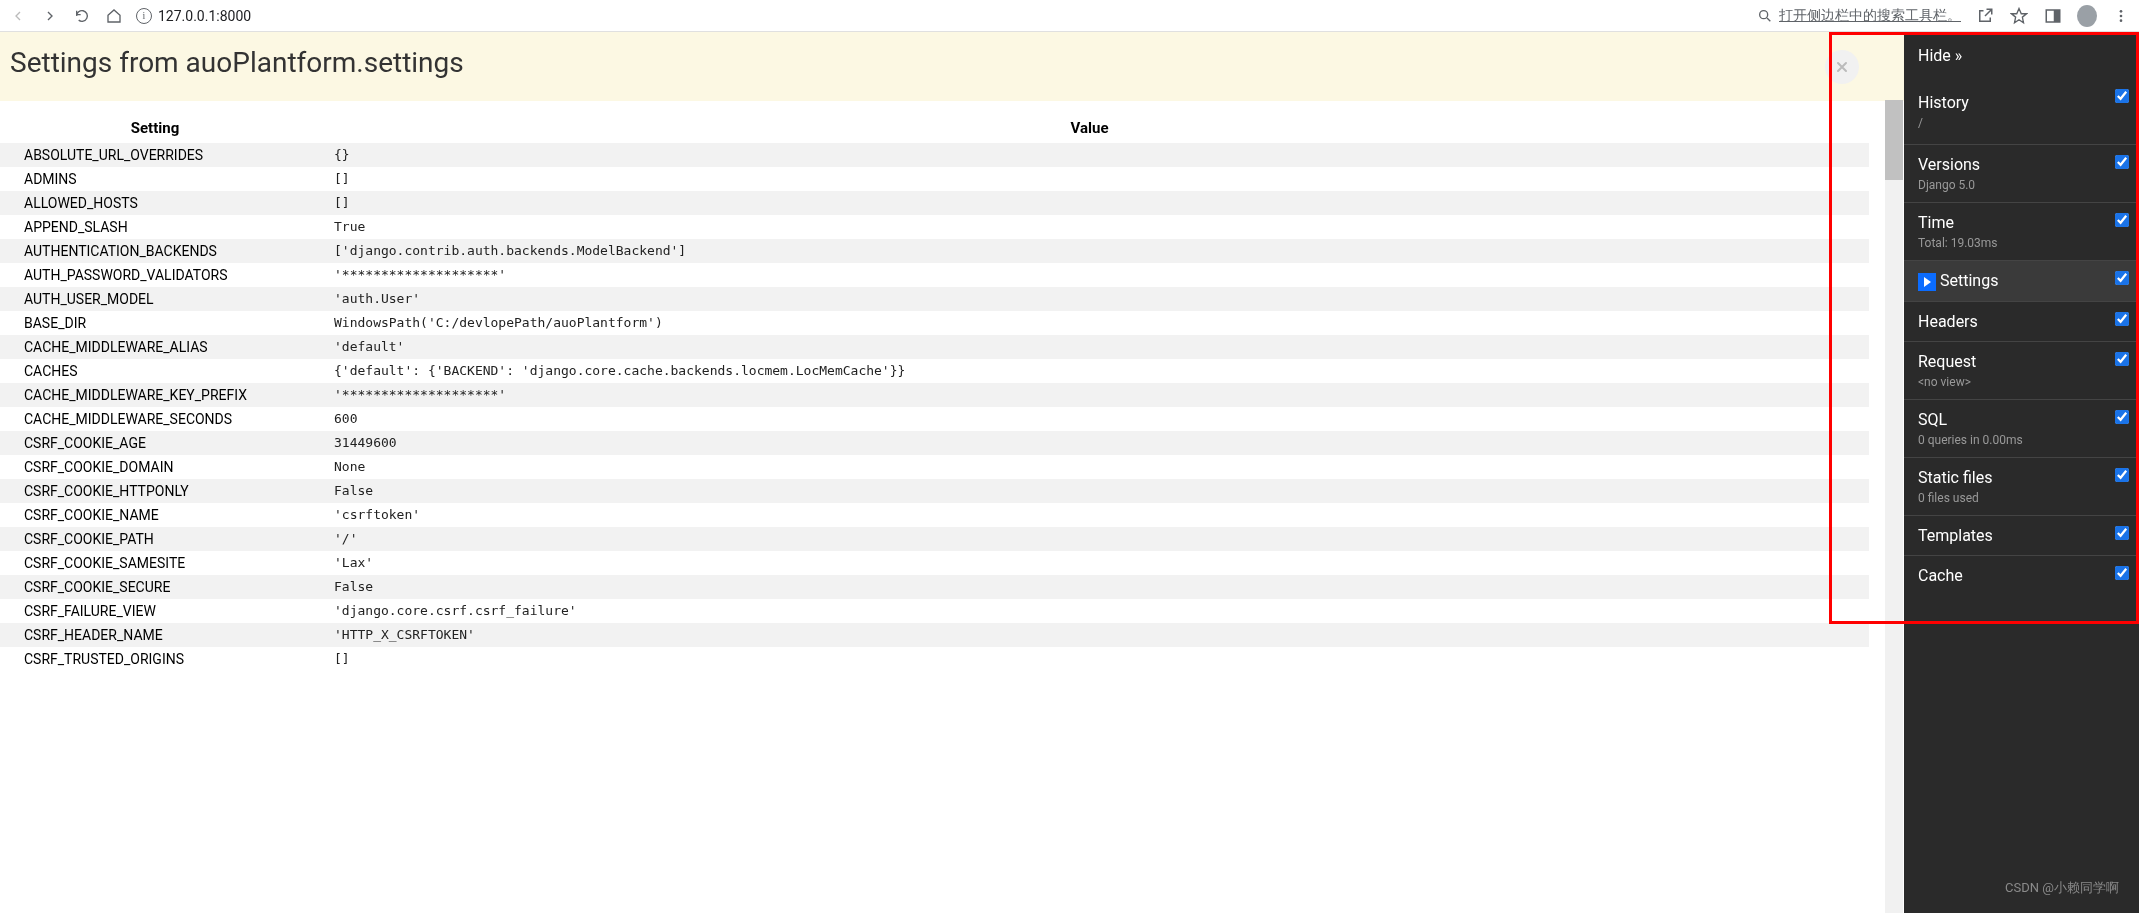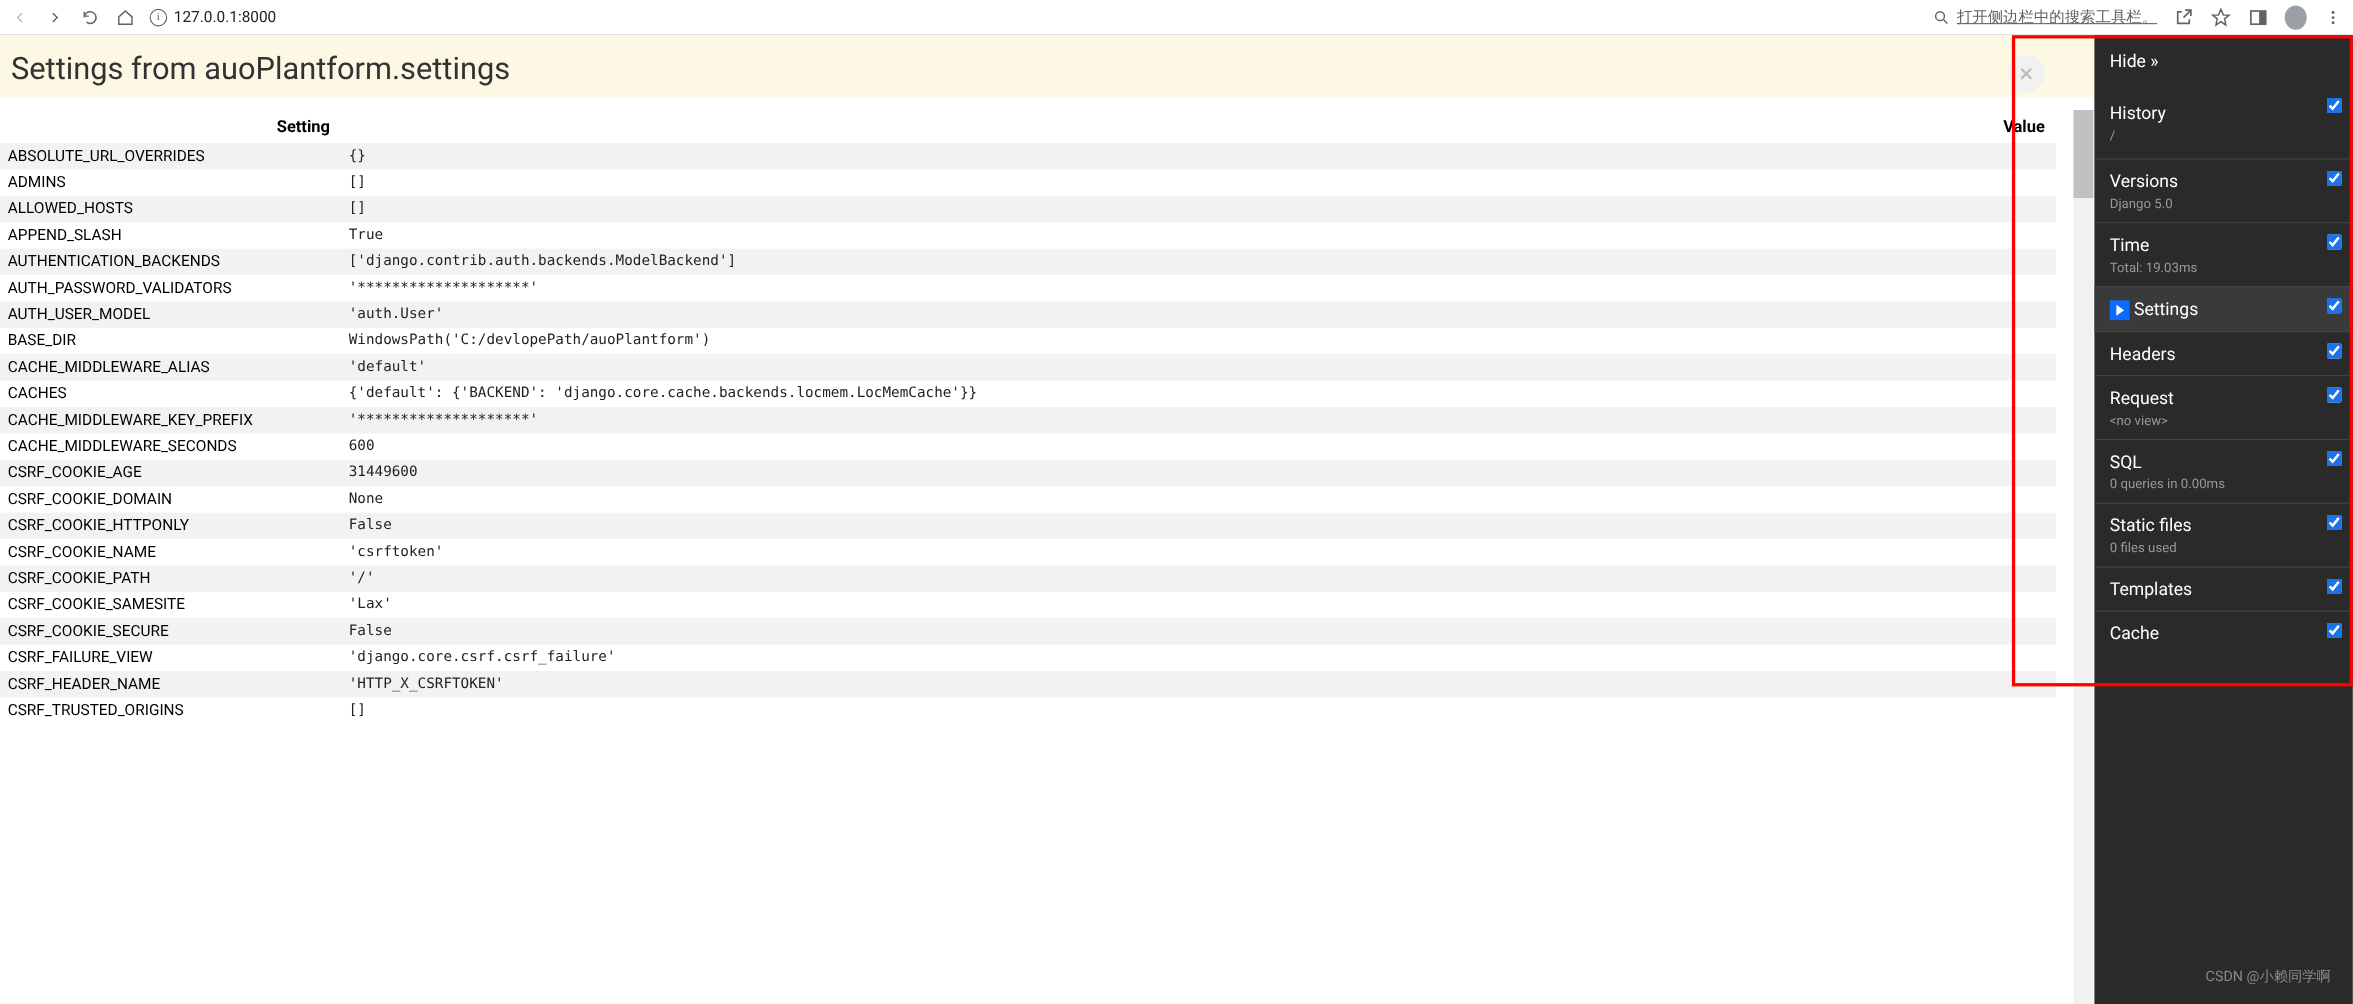--- a/index.html
+++ b/index.html
@@ -13,26 +13,26 @@
 .info-icon { width: 16px; height: 16px; border: 1.5px solid #5f6368; border-radius: 50%; display: flex; align-items: center; justify-content: center; font-size: 10px; color: #5f6368; font-family: serif; }
 .addr { font-size: 14px; color: #202124; }
 .toolbar-right { margin-left: auto; display: flex; align-items: center; gap: 14px; color: #5f6368; }
 .search-hint { display: flex; align-items: center; gap: 6px; font-size: 14px; color: #5f6368; text-decoration: underline; }
 .icon-btn { width: 20px; height: 20px; display: flex; align-items: center; justify-content: center; cursor: pointer; }
 .avatar-circle { width: 22px; height: 22px; border-radius: 50%; background: #9aa0a6; }
 
 
 .viewport { position: relative; height: calc(913px - 32px); }
 
-.page-header { background: #fcf8e3; padding: 14px 10px 9px; }
+.page-header { background: #fcf8e3; padding: 14px 10px 22px; }
 .page-header h1 { font-size: 28px; font-weight: 400; color: #333; }
 
 .settings-table { width: calc(100% - 270px); border-collapse: collapse; margin-top: 12px; }
-.settings-table thead th { text-align: right; padding: 6px 10px; font-size: 15px; font-weight: 700; }
-.settings-table td { padding: 4px 7px; font-size: 14px; vertical-align: top; }
+.settings-table thead th { text-align: center; padding: 6px 10px; font-size: 15px; font-weight: 700; }
+.settings-table td { padding: 4px 24px; font-size: 14px; vertical-align: top; }
 .settings-table tbody tr:nth-child(odd) { background: #f2f2f2; }
 .settings-table td.key { width: 310px; }
 .settings-table td.val { font-family: "Consolas", "Monaco", monospace; font-size: 13px; color: #222; }
 
 
 .close-circle { position: absolute; top: 18px; right: 280px; width: 34px; height: 34px; border-radius: 50%; background: #f1f1f1; display: flex; align-items: center; justify-content: center; color: #bbb; font-size: 20px; cursor: pointer; z-index: 5; }
 
 
 .debug-toolbar { position: absolute; top: 0; right: 0; width: 235px; height: 100%; background: #2a2a2a; color: #ddd; font-size: 14px; overflow-y: auto; margin-left: 28px; }
 .panel { border-top: 1px solid #444; padding: 10px 14px; position: relative; cursor: pointer; }

